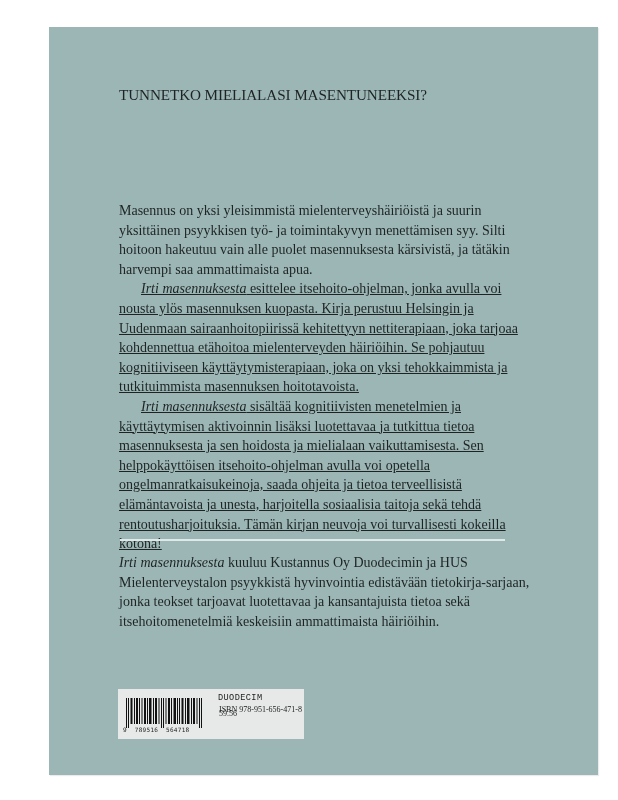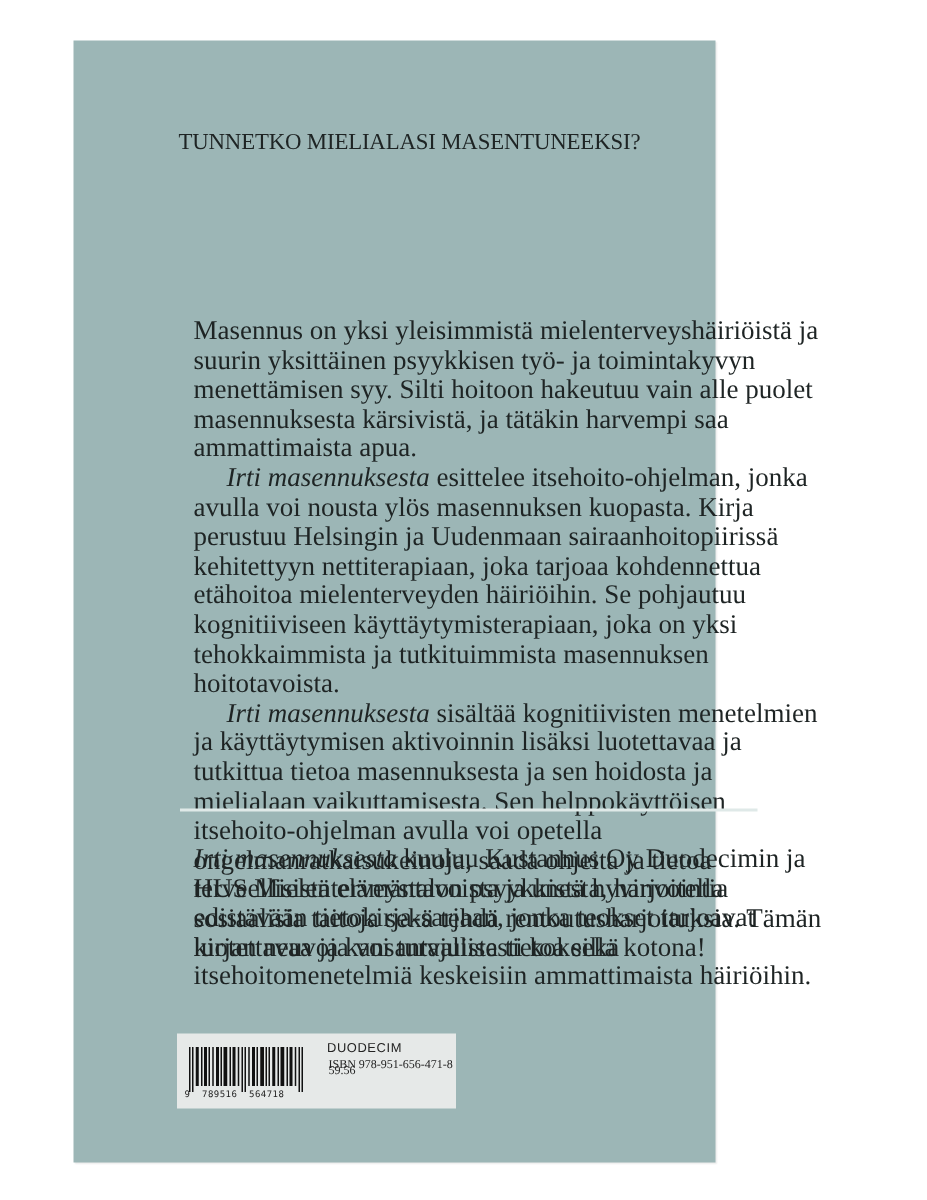--- a/index.html
+++ b/index.html
@@ -11,49 +11,50 @@
       width: 618px;
       height: 800px;
       position: relative;
       overflow: hidden;
       font-family: "Liberation Serif", "DejaVu Serif", serif;
     }
     .cover {
       position: absolute;
       left: 49px;
       top: 27px;
-      width: 428px;
+      width: 501px;
       height: 748px;
       background: #9cb6b6;
       box-shadow: 1px 1px 1px rgba(0,0,0,0.08);
+      padding-left: 48px;
     }
     .content {
       position: absolute;
       left: 70px;
       top: 58px;
       width: 420px;
       color: #1e2424;
     }
     .heading {
       font-size: 15.2px;
       line-height: 19px;
       letter-spacing: -0.1px;
       margin: 0;
       font-weight: normal;
     }
     .heading.first { margin-bottom: 9px; }
     .heading.second { margin-bottom: 0; }
     .body-text {
-      font-size: 18px;
+      font-size: 14px;
       line-height: 19.6px;
-      margin: 10px;
+      margin: 0;
     }
     .intro-block { position: absolute; top: 116px; left: 0; width: 420px; }
     .para { margin: 0; text-indent: 0; }
-    .para.indented { text-indent: 22px; }
+    .para.indented { text-indent: 22px; text-decoration: underline; }
     .em { font-style: italic; }
     .divider {
       position: absolute;
       left: 71px;
       top: 512px;
       width: 385px;
       height: 2px;
       background: #dfe9e8;
     }
     .footer-block {
@@ -85,21 +86,21 @@
       font-family: "DejaVu Sans Mono", monospace;
       font-size: 6px;
       letter-spacing: 0.3px;
       color: #222;
       white-space: pre;
     }
     .publisher {
       position: absolute;
       left: 100px;
       top: 4px;
-      font-family: Liberation Sans, sans-serif;
+      font-family: Liberation Mono, monospace;
       font-size: 8.6px;
       letter-spacing: 0.4px;
       color: #222;
     }
     .price {
       position: absolute;
       left: 101px;
       top: 20px;
       font-size: 8px;
       color: #222;

